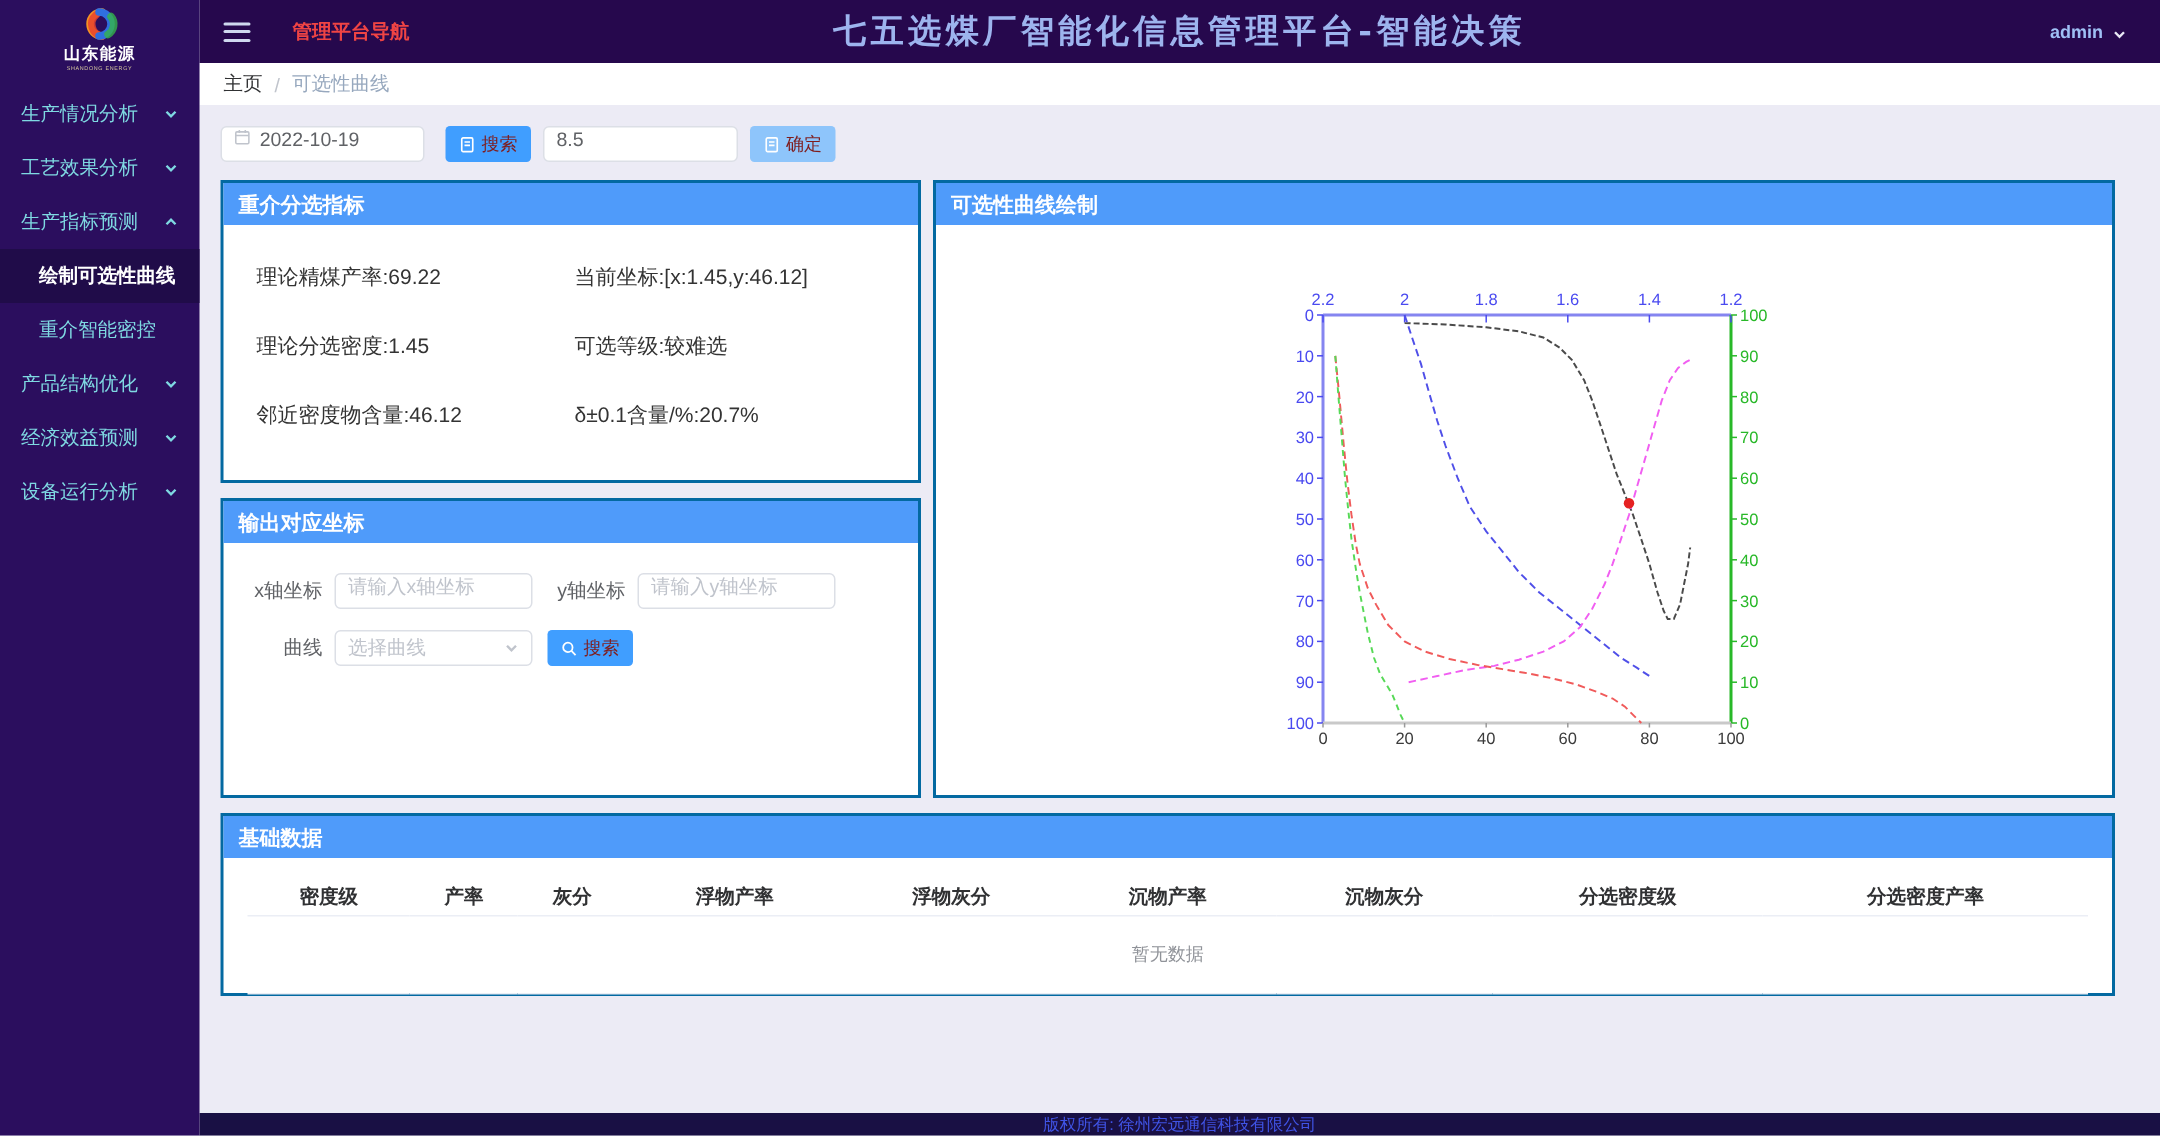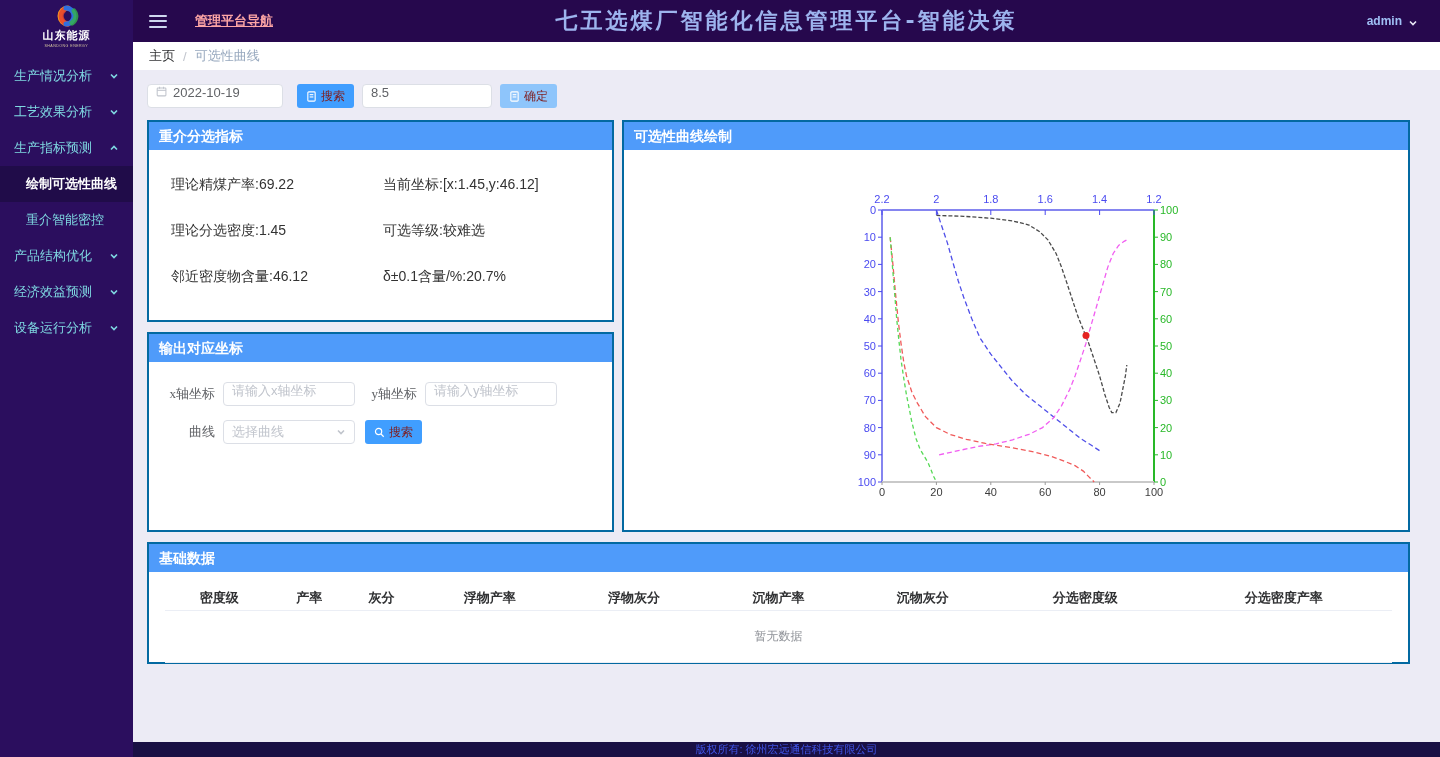--- a/index.html
+++ b/index.html
@@ -21,22 +21,22 @@
   .nav-sub.active { background:#200c49; color:#ffffff; font-weight:bold; }
   .chev { width:10px; height:10px; flex:0 0 auto; }
   .chev polyline { fill:none; stroke:#7fd9e2; stroke-width:1.6; }
 
   
   .header { position:absolute; left:133px; top:0; right:0; height:42px;
     background:#26084d; display:flex; align-items:center; padding:0 22px 0 16px; z-index:4; }
   .hamburger { width:18px; height:13px; display:flex; flex-direction:column;
     justify-content:space-between; cursor:pointer; }
   .hamburger span { display:block; height:2px; background:#cfd8ef; border-radius:1px; }
-  .nav-link { margin-left:28px; color:#fca5a5; font-size:13px; font-weight:bold;
-    text-decoration:underline; cursor:pointer; }
+  .nav-link { margin-left:28px; color:#ef4444; font-size:13px; font-weight:bold;
+    cursor:pointer; }
   .app-title { position:absolute; left:50%; transform:translateX(-50%); white-space:nowrap;
     font-family:"DejaVu Serif", serif; font-weight:bold; font-size:22px;
     letter-spacing:3px; color:#9db4ee; }
   .admin-box { margin-left:auto; display:flex; align-items:flex-end; gap:6px; cursor:pointer; }
   .admin-name { color:#9fc0f5; font-size:12px; font-weight:bold; }
   .admin-box .chev polyline { stroke:#e8e8f5; }
 
   
   .breadcrumb { position:absolute; left:133px; top:42px; right:0; height:28px;
     background:#ffffff; display:flex; align-items:center; padding-left:16px;
@@ -69,21 +69,21 @@
   .panel-header { height:28px; line-height:28px; background:#4f9bfa; color:#fff;
     font-size:14px; font-weight:bold; padding:0 10px; }
 
   .panel-indicators { height:202px; }
   .ind-body { padding:26px 22px; display:grid; grid-template-columns:212px 1fr;
     row-gap:28px; font-size:14px; color:#333; }
 
   .panel-coords { height:200px; }
   .coord-body { padding:20px 14px; font-size:13px; color:#606266; }
   .coord-row { display:flex; align-items:center; margin-bottom:14px; }
-  .coord-label { width:52px; text-align:right; margin-right:8px; flex:0 0 auto;font-family:Liberation Serif, serif; }
+  .coord-label { width:52px; text-align:right; margin-right:8px; flex:0 0 auto; }
   .coord-input { width:132px; }
   .coord-input input::placeholder, .plain-input input::placeholder { color:#c0c4cc; }
   .fake-select { width:132px; height:24px; background:#fff; border:1px solid #dcdfe6;
     border-radius:4px; display:flex; align-items:center; justify-content:space-between;
     padding:0 8px; color:#c0c4cc; font-size:13px; cursor:pointer; }
   .fake-select .chev polyline { stroke:#c0c4cc; }
   .coord-search { margin-left:10px; }
 
   .panel-chart { height:412px; }
   .chart-body { display:flex; justify-content:center; padding-top:38px; }

